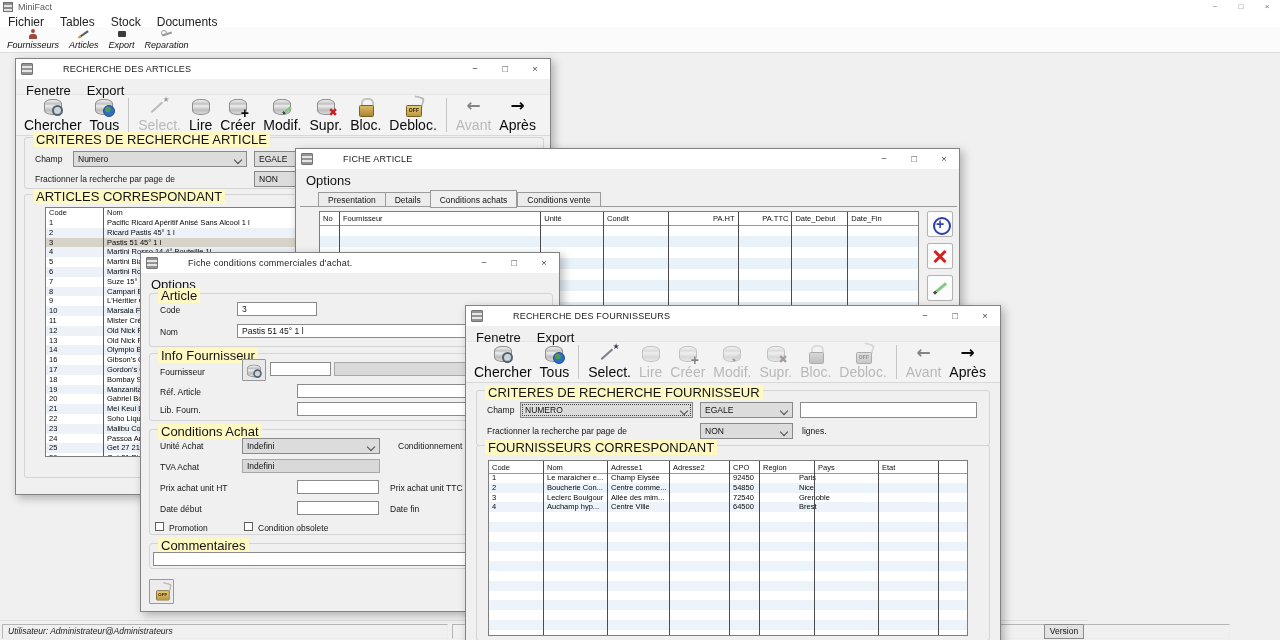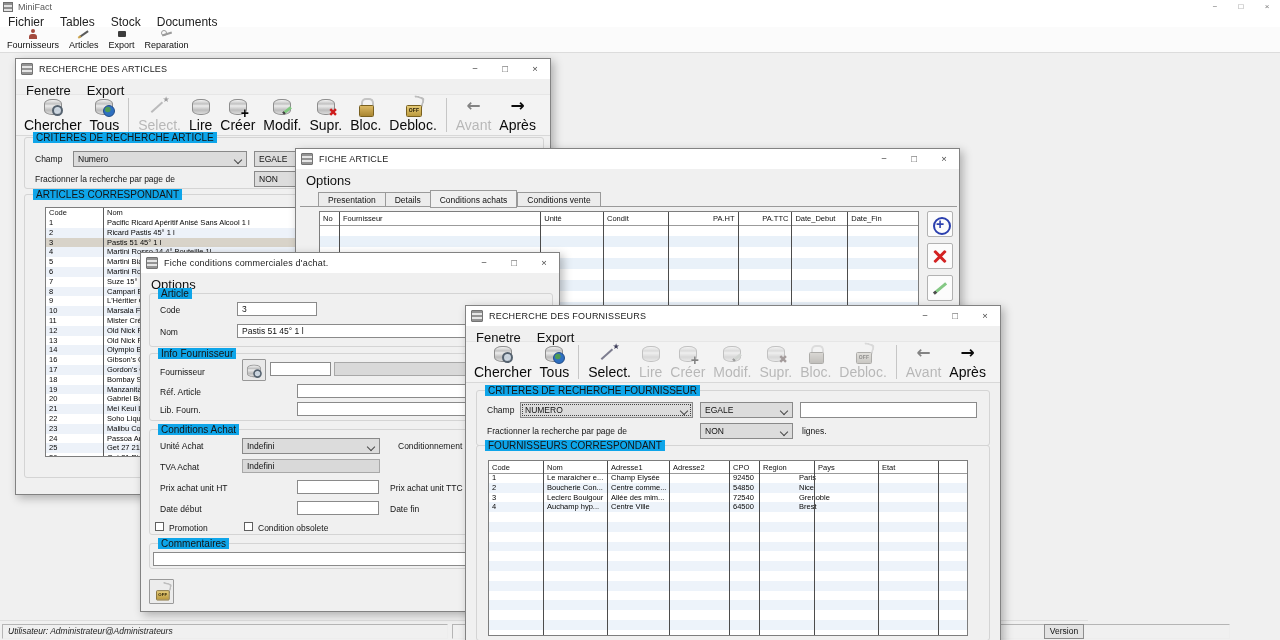--- a/index.html
+++ b/index.html
@@ -8,39 +8,39 @@
 
   
   .app-titlebar { position:absolute; left:0; top:0; width:1280px; height:14px; background:#fff; display:flex; align-items:center; z-index:1; }
   .app-icon { width:10px; height:10px; margin-left:3px; background:repeating-linear-gradient(to bottom,#8f8f8f 0 2px,#e3e3e3 2px 4px); border:1px solid #6f6f6f; }
   .app-title { font-size:9px; color:#5a5a5a; margin-left:5px; }
   .app-controls { position:absolute; right:0; top:0; height:14px; display:flex; }
   .app-ctl { width:26px; text-align:center; font-size:8px; line-height:14px; color:#777; }
   .app-menubar { position:absolute; left:0; top:14px; width:1280px; height:13px; background:#fff; display:flex; z-index:1; }
   .app-menu-item { font-size:12px; color:#222; padding:1px 8px; }
   .app-toolbar { position:absolute; left:0; top:27px; width:1280px; height:26px; background:#fbfbfb; border-bottom:1px solid #dcdcdc; display:flex; align-items:center; padding-left:2px; z-index:1; }
-  .app-tb-item { text-align:right; padding:1px 5px; }
+  .app-tb-item { text-align:right; padding:1px 5px;font-style:italic; }
   .app-tb-label { display:block; font-size:9px; color:#111; margin-top:1px; }
   .app-ico { position:relative; width:14px; height:10px; margin:0 auto; display:block; }
   .app-ico[data-icon="person"]::before { content:""; position:absolute; left:5px; top:0; width:4px; height:4px; border-radius:50%; background:#a34a3e; }
   .app-ico[data-icon="person"]::after { content:""; position:absolute; left:3px; top:4.5px; width:8px; height:5px; border-radius:3px 3px 0 0; background:#a34a3e; }
   .app-ico[data-icon="pencil"]::before { content:""; position:absolute; left:2px; top:4px; width:10px; height:2px; background:#5a5a5a; transform:rotate(-35deg); }
   .app-ico[data-icon="pencil"]::after { content:""; position:absolute; left:1px; top:7px; width:3px; height:2px; background:#caa24a; transform:rotate(-35deg); }
   .app-ico[data-icon="export"]::before { content:""; position:absolute; left:3px; top:2px; width:8px; height:6px; background:#3c3c3c; border-radius:1px; }
   .app-ico[data-icon="tools"]::before { content:""; position:absolute; left:2px; top:4px; width:10px; height:2px; background:#9b9b9b; transform:rotate(-18deg); }
   .app-ico[data-icon="tools"]::after { content:""; position:absolute; left:1px; top:1px; width:4px; height:4px; border:1.5px solid #9b9b9b; border-radius:50%; }
 
   
   .statusbar { position:absolute; left:0; top:620px; width:1088px; height:20px; background:#f0f0f0; border-top:1px solid #dedede; z-index:5; }
   .status-panel { position:absolute; top:3px; height:15px; border:1px solid #b5b5b5; border-right-color:#ededed; border-bottom-color:#ededed; background:#f0f0f0; font-size:8.5px; font-style:italic; line-height:13px; padding-left:5px; color:#222; overflow:hidden; }
   .version-btn { position:absolute; right:4px; top:3px; width:40px; height:15px; background:#e3e3e3; border:1px solid #8d8d8d; font-size:8.5px; text-align:center; line-height:13px; color:#111; }
 
   
   .win { position:absolute; background:#f0f0f0; border:1px solid #828282; box-shadow:3px 3px 9px rgba(0,0,0,.28); }
-  .win-titlebar { position:relative; height:20px; background:#fff; display:flex; align-items:center; }
+  .win-titlebar { position:relative; height:20px; background:#fff; display:flex; align-items:center;gap:24px; }
   .win-icon { width:12px; height:12px; margin-left:5px; background:repeating-linear-gradient(to bottom,#949494 0 2px,#e6e6e6 2px 4px); border:1px solid #737373; border-radius:1px; flex:none; }
   .win-title { font-size:9px; color:#222; margin-left:6px; white-space:nowrap; letter-spacing:.2px; }
   .win-controls { position:absolute; right:0; top:0; height:20px; display:flex; }
   .win-ctl { width:30px; text-align:center; font-size:9.5px; line-height:20px; color:#4a4a4a; }
   .win-menubar { height:15px; display:flex; background:#f0f0f0; padding-left:2px; }
   .menu-item { font-size:13px; color:#111; padding:4px 8px; }
   .win-toolbar { height:42px; background:#f3f3f3; border-bottom:1px solid #d8d8d8; border-top:1px solid #e6e6e6; display:flex; align-items:center; padding:0 4px; }
 
   
   .tb-btn { min-width:30px; padding:1px 4px; text-align:center; }
@@ -61,21 +61,21 @@
   .tb-icon[data-icon="lock"]::after { content:""; position:absolute; left:4px; top:7px; width:13px; height:10px; background:linear-gradient(#dcb964,#a98631); border:1px solid #79601f; border-radius:1.5px; }
   .tb-icon[data-icon="lock-off"]::before { content:""; position:absolute; left:10px; top:-2px; width:8px; height:9px; border:2px solid #bdbdbd; border-bottom:none; border-left-color:transparent; border-radius:4px 4px 0 0; transform:rotate(16deg); }
   .tb-icon[data-icon="lock-off"]::after { content:"OFF"; position:absolute; left:4px; top:7px; width:14px; height:10px; background:linear-gradient(#e6cb77,#bb9a3e); border:1px solid #79601f; border-radius:1.5px; font-size:5px; font-weight:bold; line-height:9px; text-align:center; color:#241b04; letter-spacing:.2px; }
   .tb-icon[data-icon="arrow-left"]::after,
   .tb-icon[data-icon="arrow-right"]::after { position:absolute; left:0; right:0; top:-2px; font-size:17px; font-weight:bold; line-height:18px; color:#0b0b0b; font-family:"DejaVu Sans",sans-serif; }
   .tb-icon[data-icon="arrow-left"]::after { content:"←"; }
   .tb-icon[data-icon="arrow-right"]::after { content:"→"; }
 
   
   .group { position:absolute; border:1px solid #d4d4d4; border-radius:3px; }
-  .legend { position:absolute; top:-6px; left:8px; background:#0ea5e9; padding:0 3px; font-size:10px; color:#141414; white-space:nowrap; }
+  .legend { position:absolute; top:-6px; left:8px; background:#fef9c3; padding:0 3px; font-size:13px; color:#141414; white-space:nowrap; }
   .lbl { position:absolute; font-size:8.5px; color:#141414; white-space:nowrap; }
   .combo { position:absolute; height:16px; background:#dcdcdc; border:1px solid #898989; font-size:8.5px; line-height:14px; padding:0 15px 0 4px; color:#111; white-space:nowrap; overflow:hidden; }
   .combo::after { content:""; position:absolute; right:5px; top:5px; width:5px; height:5px; border-right:1.2px solid #474747; border-bottom:1.2px solid #474747; transform:rotate(45deg); }
   .combo.focus { outline:1px dotted #444; outline-offset:-3px; }
   .field { position:absolute; height:14px; background:#fff; border:1px solid #8a8a8a; font-size:8.5px; line-height:12px; padding:0 4px; color:#111; }
   .field.flat { background:#d9d9d9; border-color:#a8a8a8; }
   .checkbox { position:absolute; width:9px; height:9px; background:#fff; border:1px solid #5f5f5f; }
 
   
   #win-articles { left:15px; top:58px; width:536px; height:437px; z-index:10; }

